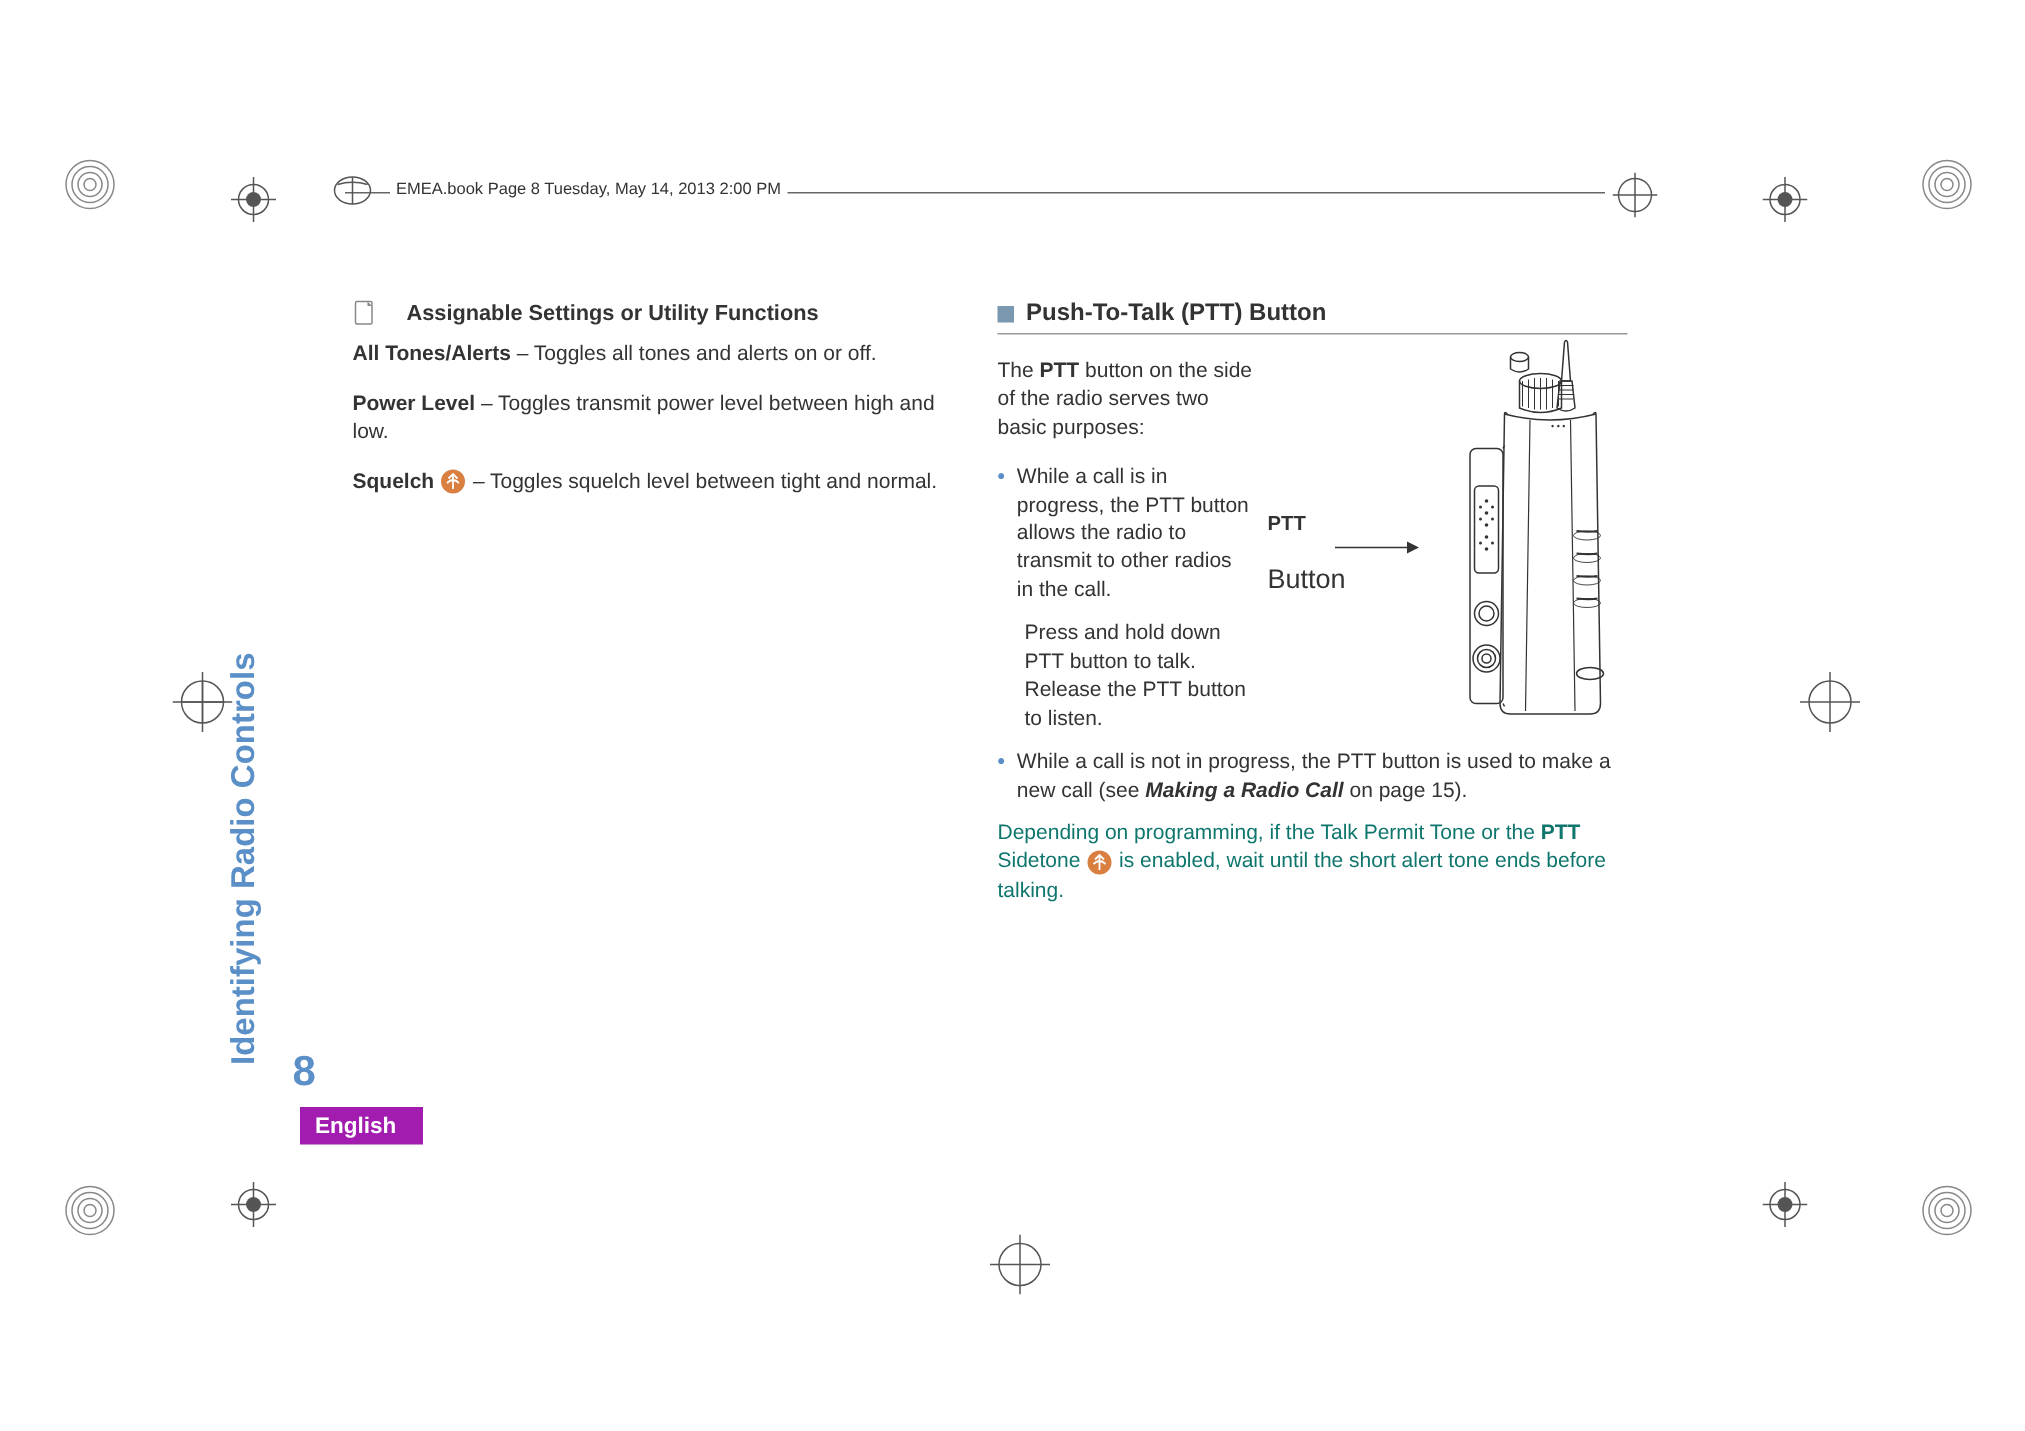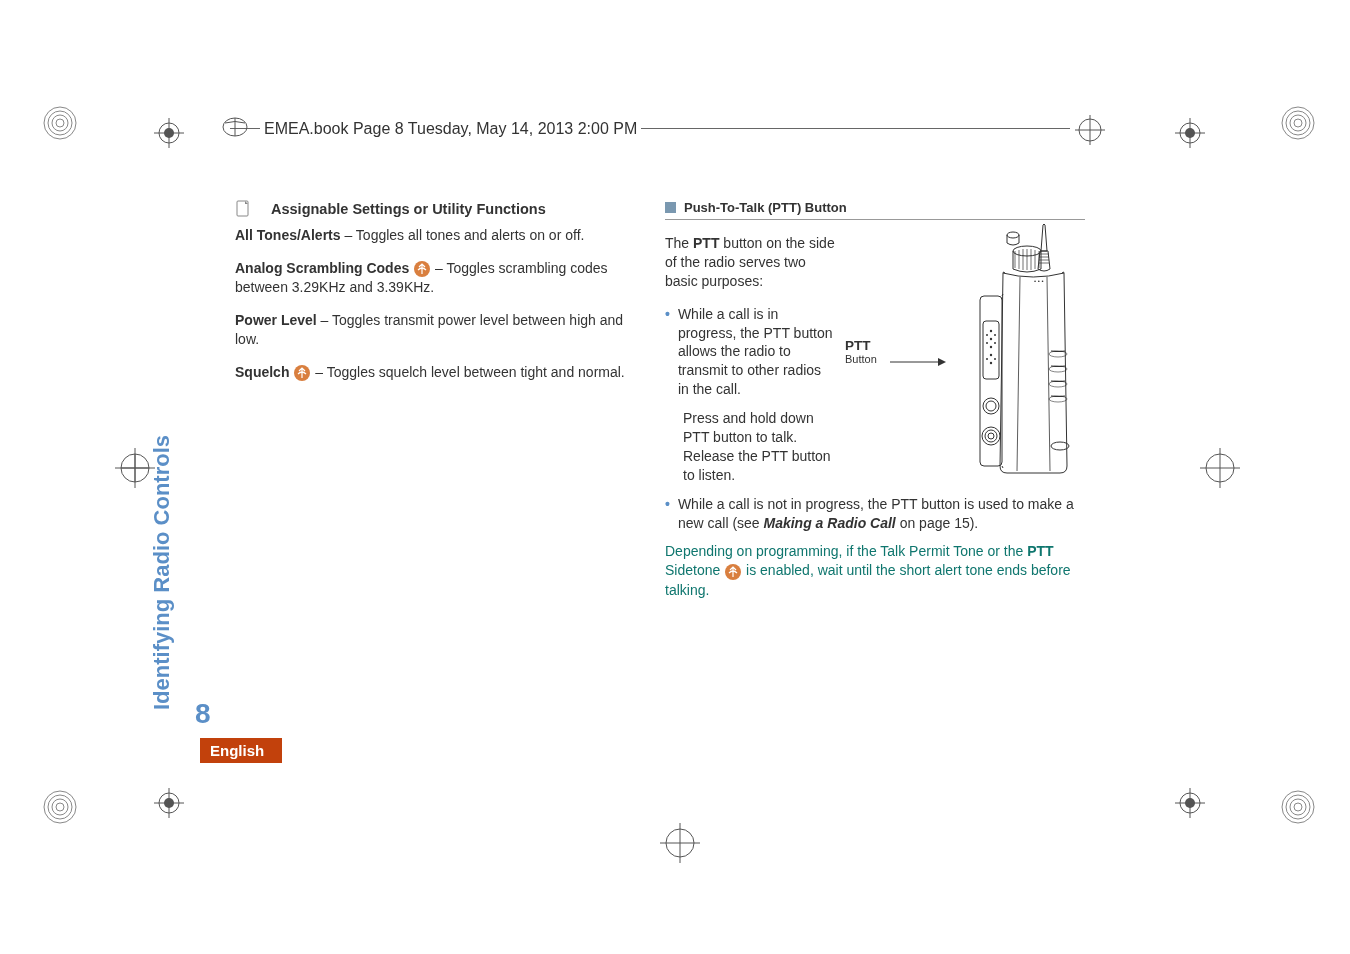--- a/index.html
+++ b/index.html
@@ -28,21 +28,21 @@
       top: 128px;
       left: 230px;
       width: 840px;
       height: 1px;
       background: #666;
     }
     .header-text {
       position: absolute;
       top: 120px;
       left: 260px;
-      font-size: 16px;
+      font-size: 11px;
       color: #333;
       background: #fff;
       padding: 0 4px;
     }
     .header-icon-left {
       position: absolute;
       top: 115px;
       left: 220px;
     }
     .header-icon-right {
@@ -73,21 +73,21 @@
       left: 195px;
       top: 698px;
       font-size: 28px;
       font-weight: bold;
       color: #5b8fc7;
     }
     .language-label {
       position: absolute;
       left: 200px;
       top: 738px;
-      background: #c2410c;
+      background: #a21caf;
       color: #fff;
       padding: 4px 18px 4px 10px;
       font-size: 15px;
       font-weight: bold;
     }
     .content-left {
       position: absolute;
       left: 235px;
       top: 200px;
       width: 405px;
@@ -101,21 +101,21 @@
     .section-heading {
       font-weight: bold;
       font-size: 14.5px;
       margin-bottom: 8px;
       display: flex;
       align-items: center;
       gap: 20px;
     }
     .section-heading-right {
       font-weight: bold;
-      font-size: 13px;
+      font-size: 16px;
       color: #333;
       margin-bottom: 4px;
       display: flex;
       align-items: center;
       gap: 8px;
     }
     .heading-underline {
       height: 1px;
       background: #999;
       margin-bottom: 14px;
@@ -170,21 +170,22 @@
     .ptt-label-group {
       position: absolute;
       top: 104px;
       left: 0;
     }
     .ptt-label {
       font-weight: bold;
       font-size: 13.5px;
     }
     .ptt-sublabel {
-      font-size: 11px;
+      font-size: 18px;
+      margin-top: 20px;
     }
     .radio-svg {
       position: absolute;
       right: 10px;
       top: -13px;
     }
     .italic { color: #0f766e; }
     .sub-paragraph {
       margin-left: 18px;
       margin-bottom: 10px;
@@ -314,30 +315,20 @@
     <span class="page-icon">
       <svg width="16" height="18">
           <rect x="2" y="1" width="11" height="15" fill="none" stroke="#888" rx="1"></rect>
           <path d="M10 1 L13 4 L10 4 Z" fill="#888"></path>
         </svg>
     </span>
     <span>Assignable Settings or Utility Functions</span>
   </div>
   <div class="paragraph">
     <span class="bold">All Tones/Alerts</span><span> – Toggles all tones and alerts on or off.</span>
-  </div>
-  <div class="paragraph">
-    <span class="bold">Analog Scrambling Codes</span>
-    <span class="inline-icon">
-      <svg width="18" height="18">
-          <circle cx="9" cy="9" r="8" fill="#d97f3f"></circle>
-          <path d="M9 4 L9 14 M6 7 L9 4 L12 7 M5 10 Q9 6 13 10" fill="none" stroke="#fff" stroke-width="1.2"></path>
-        </svg>
-    </span>
-    <span> – Toggles scrambling codes between 3.29KHz and 3.39KHz.</span>
   </div>
   <div class="paragraph">
     <span class="bold">Power Level</span><span> – Toggles transmit power level between high and low.</span>
   </div>
   <div class="paragraph">
     <span class="bold">Squelch</span>
     <span class="inline-icon">
       <svg width="18" height="18">
           <circle cx="9" cy="9" r="8" fill="#d97f3f"></circle>
           <path d="M9 4 L9 14 M6 7 L9 4 L12 7 M5 10 Q9 6 13 10" fill="none" stroke="#fff" stroke-width="1.2"></path>

